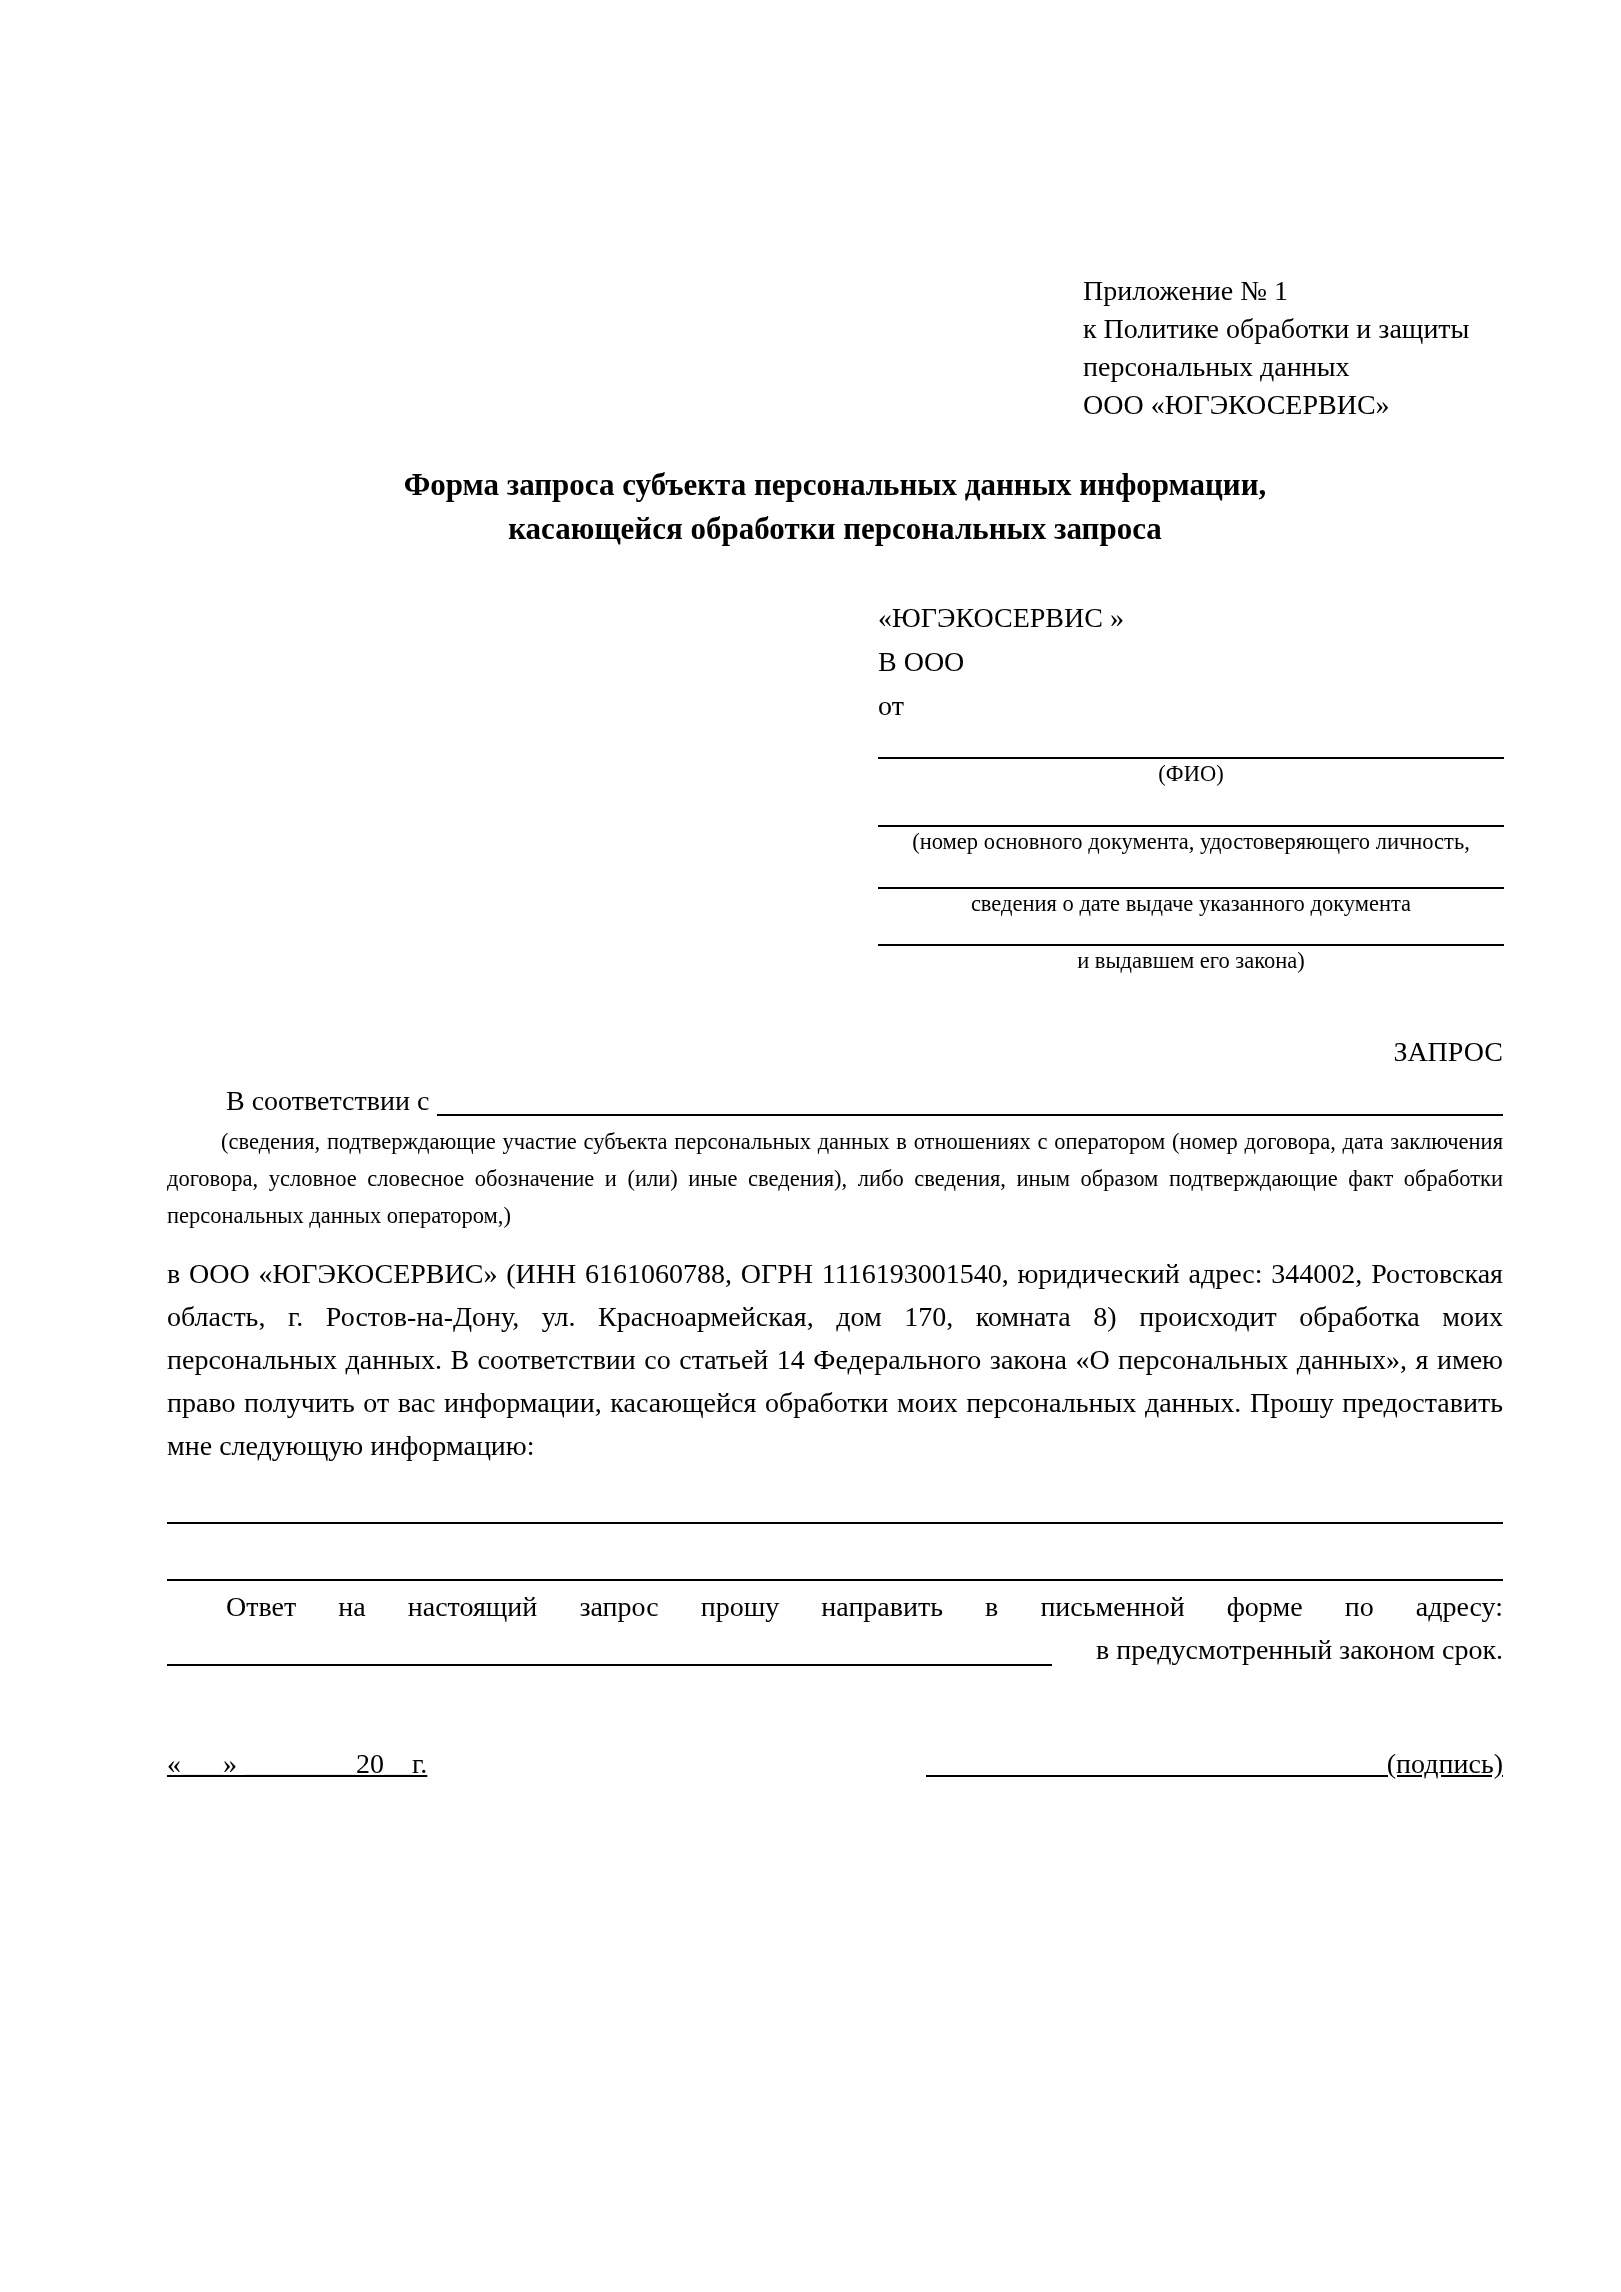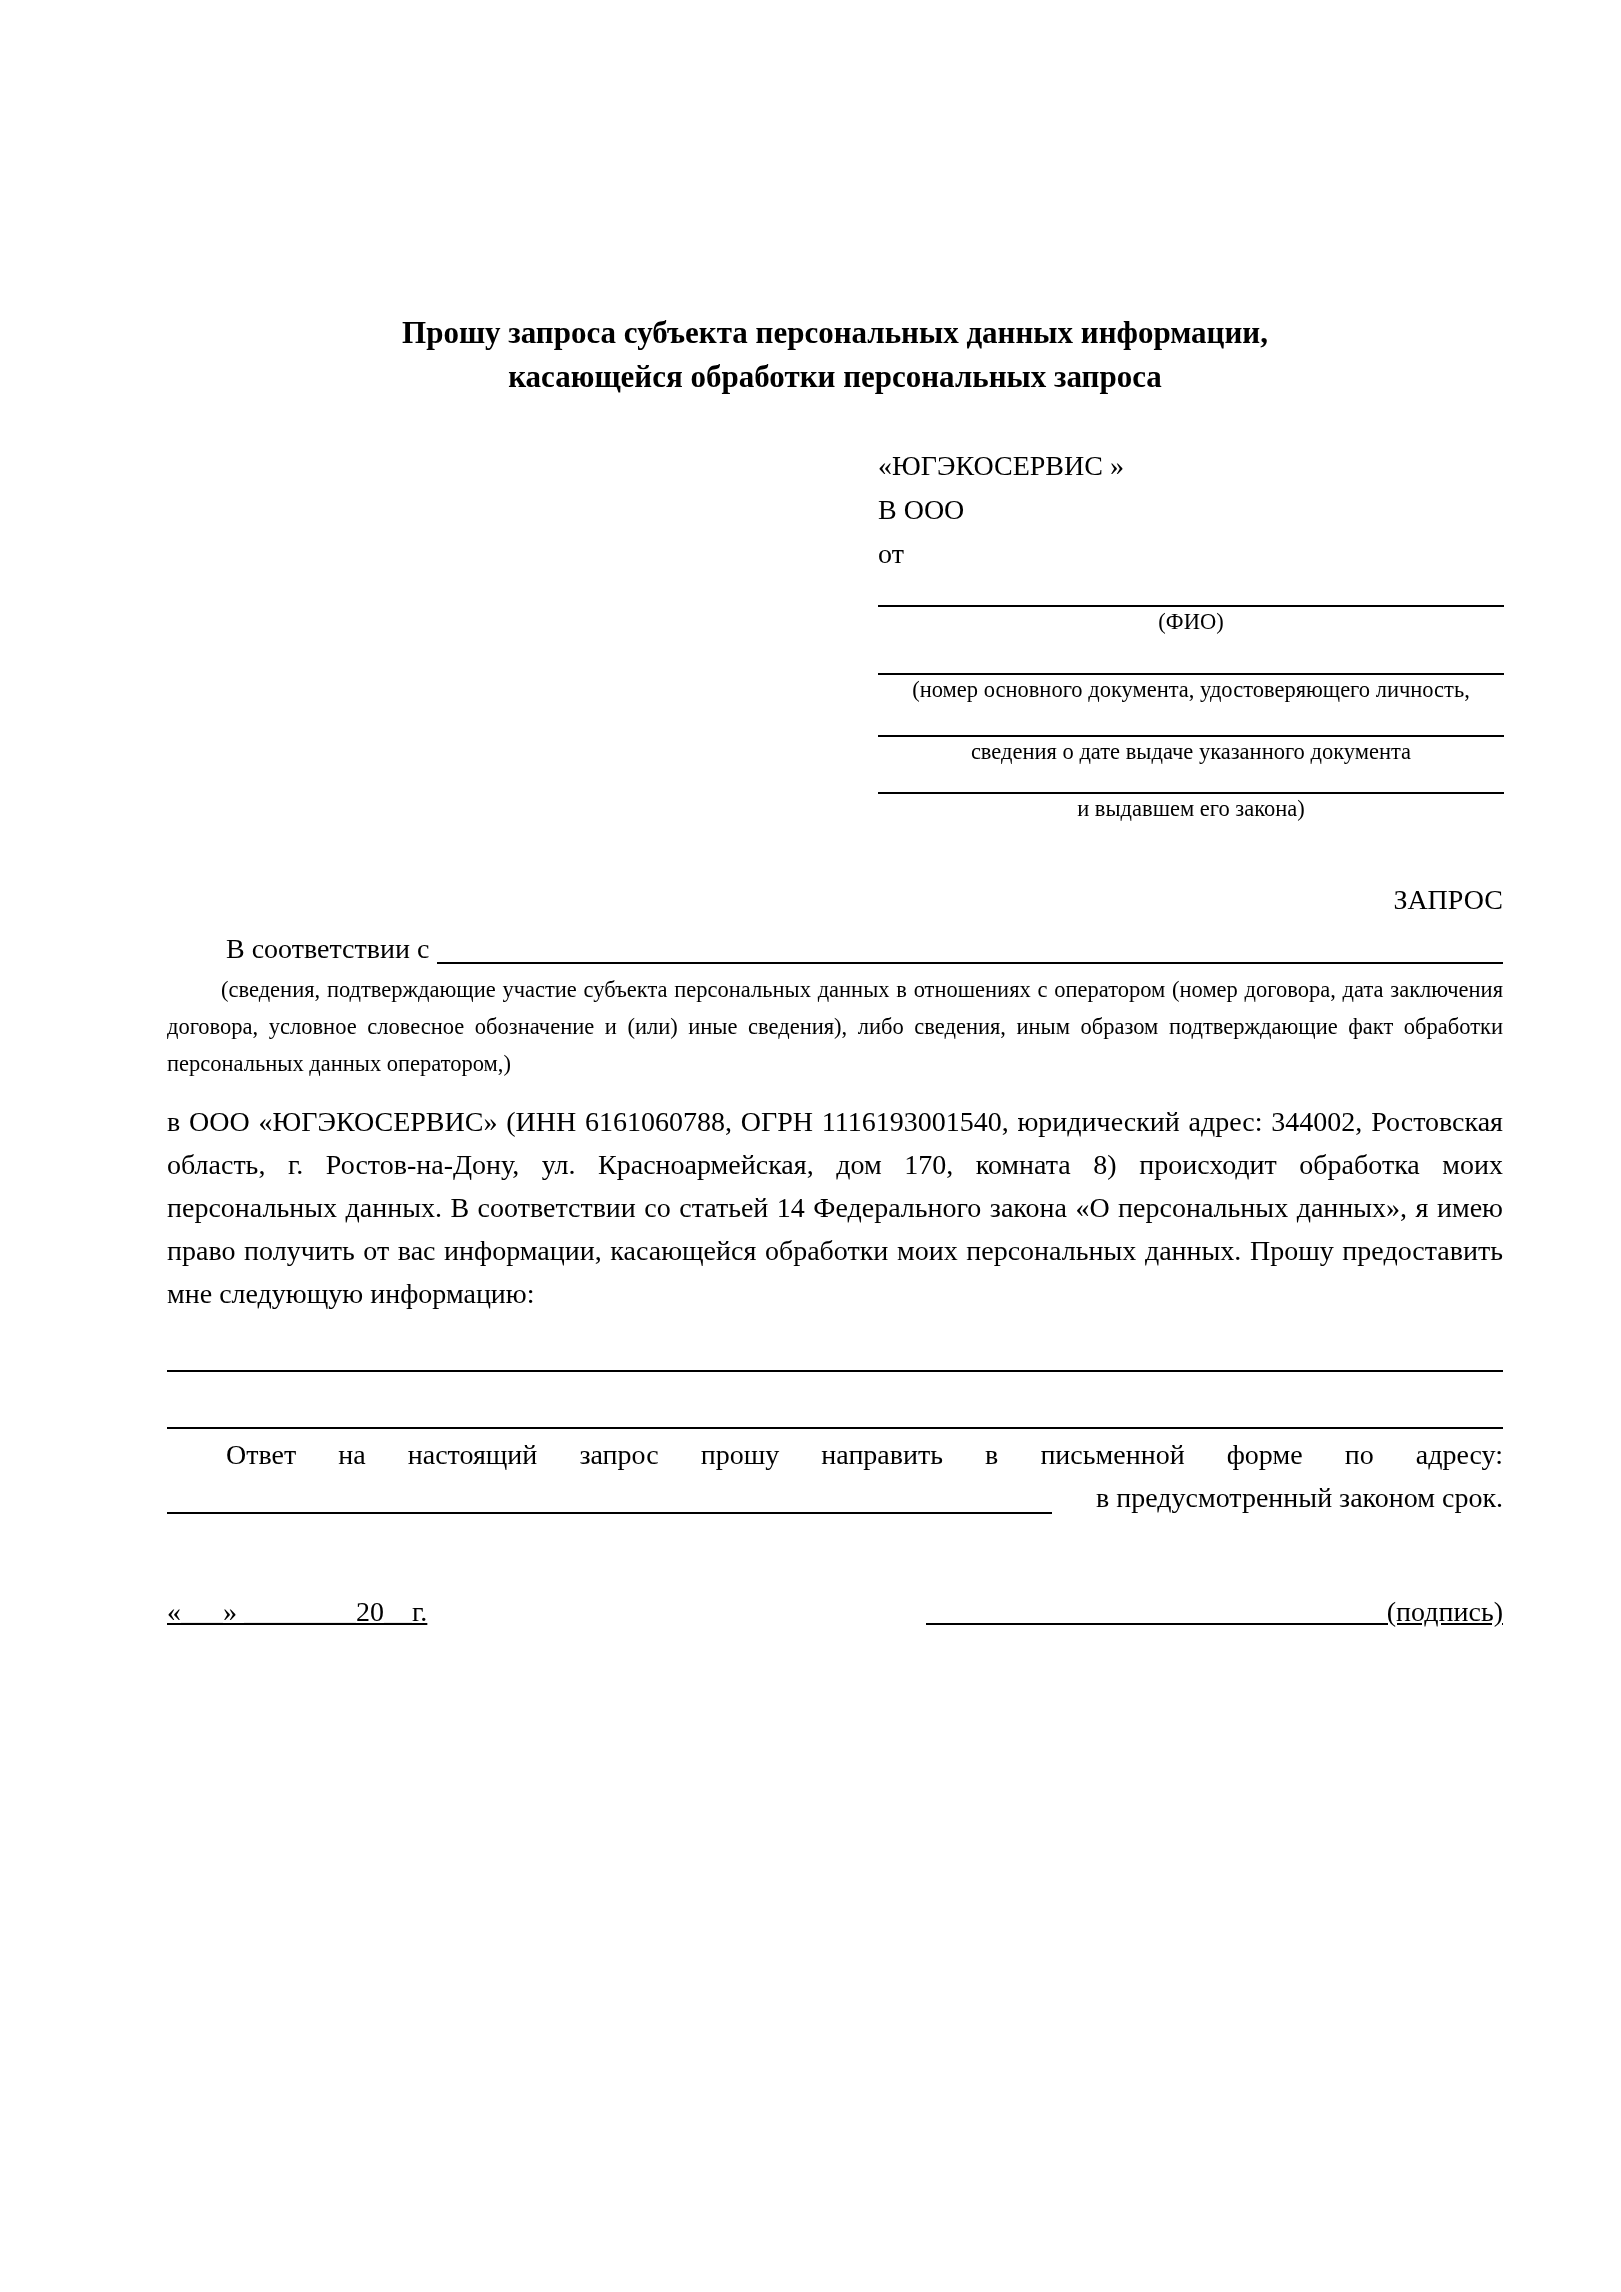--- a/index.html
+++ b/index.html
@@ -121,23 +121,29 @@
     border-bottom: 2px solid #000;
     margin-bottom: 5.9px;
     height: 19.6px;
   }
 </style>
 </head>
 <body>
 
 <div class="page">
 
+  <div class="annex">
+    <div>Приложение № 1</div>
+    <div>к Политике обработки и защиты</div>
+    <div>персональных данных</div>
+    <div>ООО «ЮГЭКОСЕРВИС»</div>
+  </div>
 
   <div class="doc-title">
-    <span>Прошу запроса субъекта персональных данных информации,</span><br>
+    <span>Форма запроса субъекта персональных данных информации,</span><br>
     <span>касающейся обработки персональных запроса</span>
   </div>
 
   <div class="recipient">
     <div>«ЮГЭКОСЕРВИС »</div>
     <div>В ООО</div>
     <div>от</div>
 
     <div class="blank b1"></div>
     <div class="caption">(ФИО)</div>

